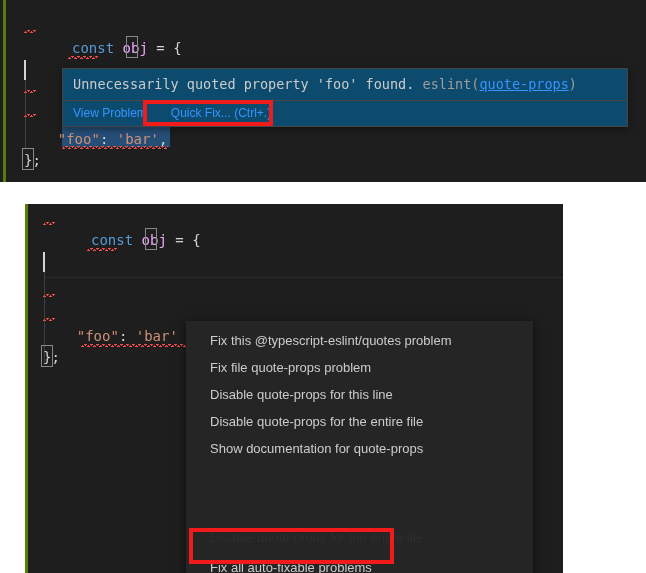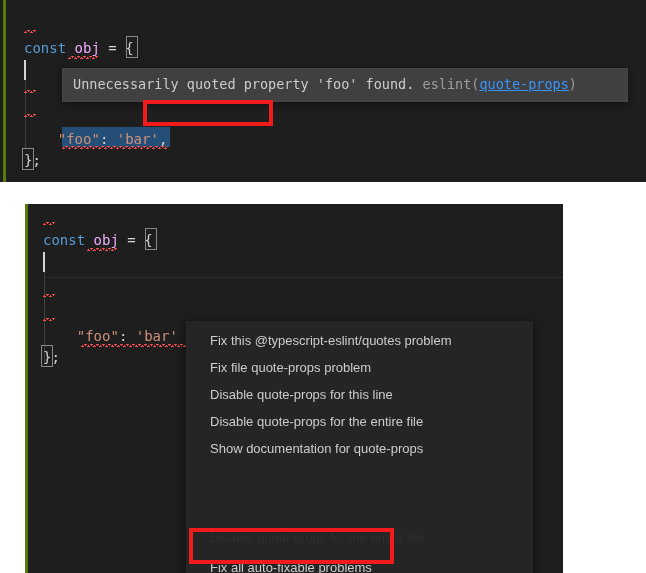--- a/index.html
+++ b/index.html
@@ -24,21 +24,21 @@
     background:#587c0c;
   }
   .code{
     position:absolute;
     font-family:"DejaVu Sans Mono","Liberation Mono",monospace;
     font-size:14px;
     line-height:24px;
     white-space:pre;
     color:#d4d4d4;
   }
-  .kw{color:#569cd6;}
+  .kw{color:#569cd6;margin-left:48px;}
   .id{color:#f0abfc;}
   .op{color:#d4d4d4;}
   .str{color:#ce9178;}
   .punc{color:#d4d4d4;}
   .brk{outline:1px solid #888;outline-offset:0px;}
   .indent-guide{
     position:absolute;
     width:1px;
     background:#404040;
   }
@@ -62,21 +62,21 @@
     background:#264f78;
   }
 
   
   #top-panel{left:0;top:0;width:646px;height:182px;}
 
   #hover-tooltip{
     position:absolute;
     left:62px;top:68px;
     width:566px;
-    background:#404040;
+    background:#0c4a6e;
     border:1px solid #454545;
     box-sizing:border-box;
     box-shadow:0 2px 8px rgba(0,0,0,.45);
   }
   #hover-message{
     padding:7px 10px 8px 10px;
     font-family:"DejaVu Sans Mono","Liberation Mono",monospace;
     font-size:13.5px;
     color:#cccccc;
     white-space:nowrap;
@@ -155,20 +155,24 @@
   <div class="sel" style="left:62px;top:127px;width:108px;height:20px;"></div>
   <div class="code" id="top-line-2" style="left:24px;top:127px;"><span class="op">    </span><span class="str">"foo"</span><span class="punc">: </span><span class="str">'bar'</span><span class="punc">,</span></div>
   <div class="squig" style="left:62px;top:146px;width:106px;"></div>
 
   <div class="code" id="top-line-3" style="left:24px;top:148px;"><span class="punc">}</span><span class="punc">;</span></div>
   <div class="brk" style="position:absolute;left:23px;top:149px;width:10px;height:20px;"></div>
 
   <div id="hover-tooltip">
     <div id="hover-message"><span>Unnecessarily quoted property 'foo' found. </span><span class="src">eslint(</span><span class="rulelink">quote-props</span><span class="src">)</span></div>
     <div id="hover-divider"></div>
+    <div id="hover-actions">
+      <span class="hover-action">View Problem</span>
+      <span class="hover-action" style="margin-left:18px;">Quick Fix... (Ctrl+.)</span>
+    </div>
   </div>
 
   <div class="redbox" style="left:143px;top:100px;width:130px;height:26px;"></div>
 </div>
 
 <div class="editor" id="bottom-panel">
 
   <div class="gitbar" style="left:0;top:0;height:369px;"></div>
 
   <div class="squig" style="left:18px;top:18px;width:12px;"></div>

